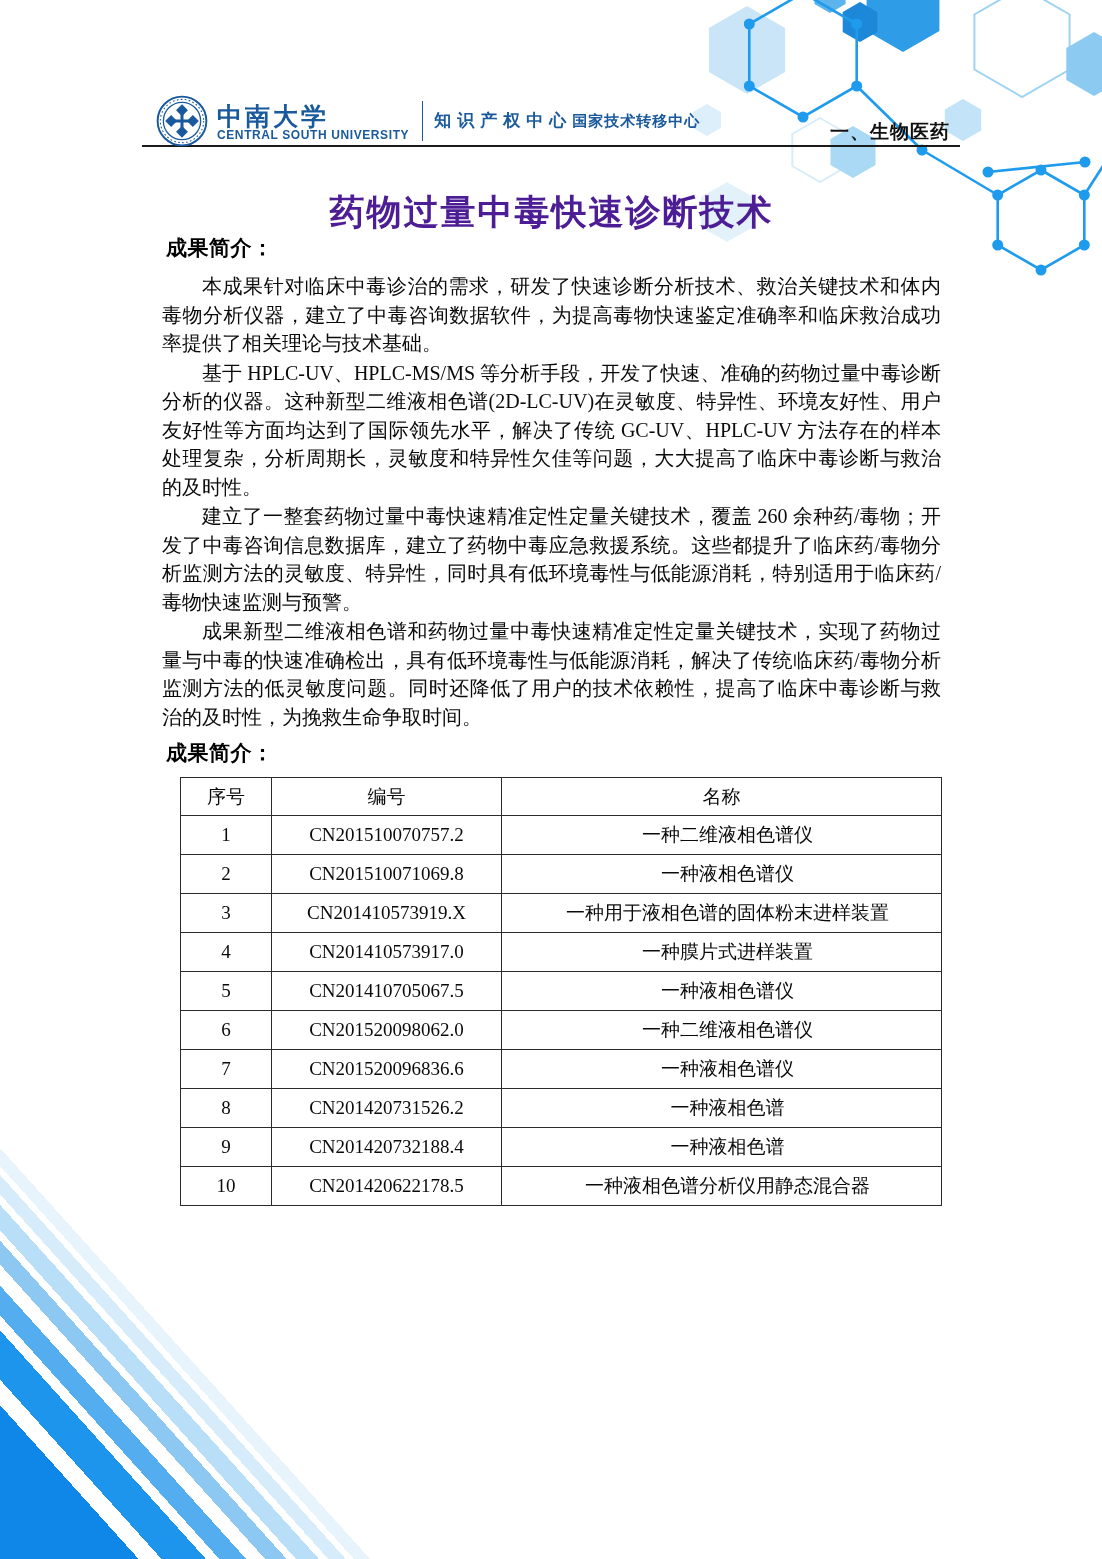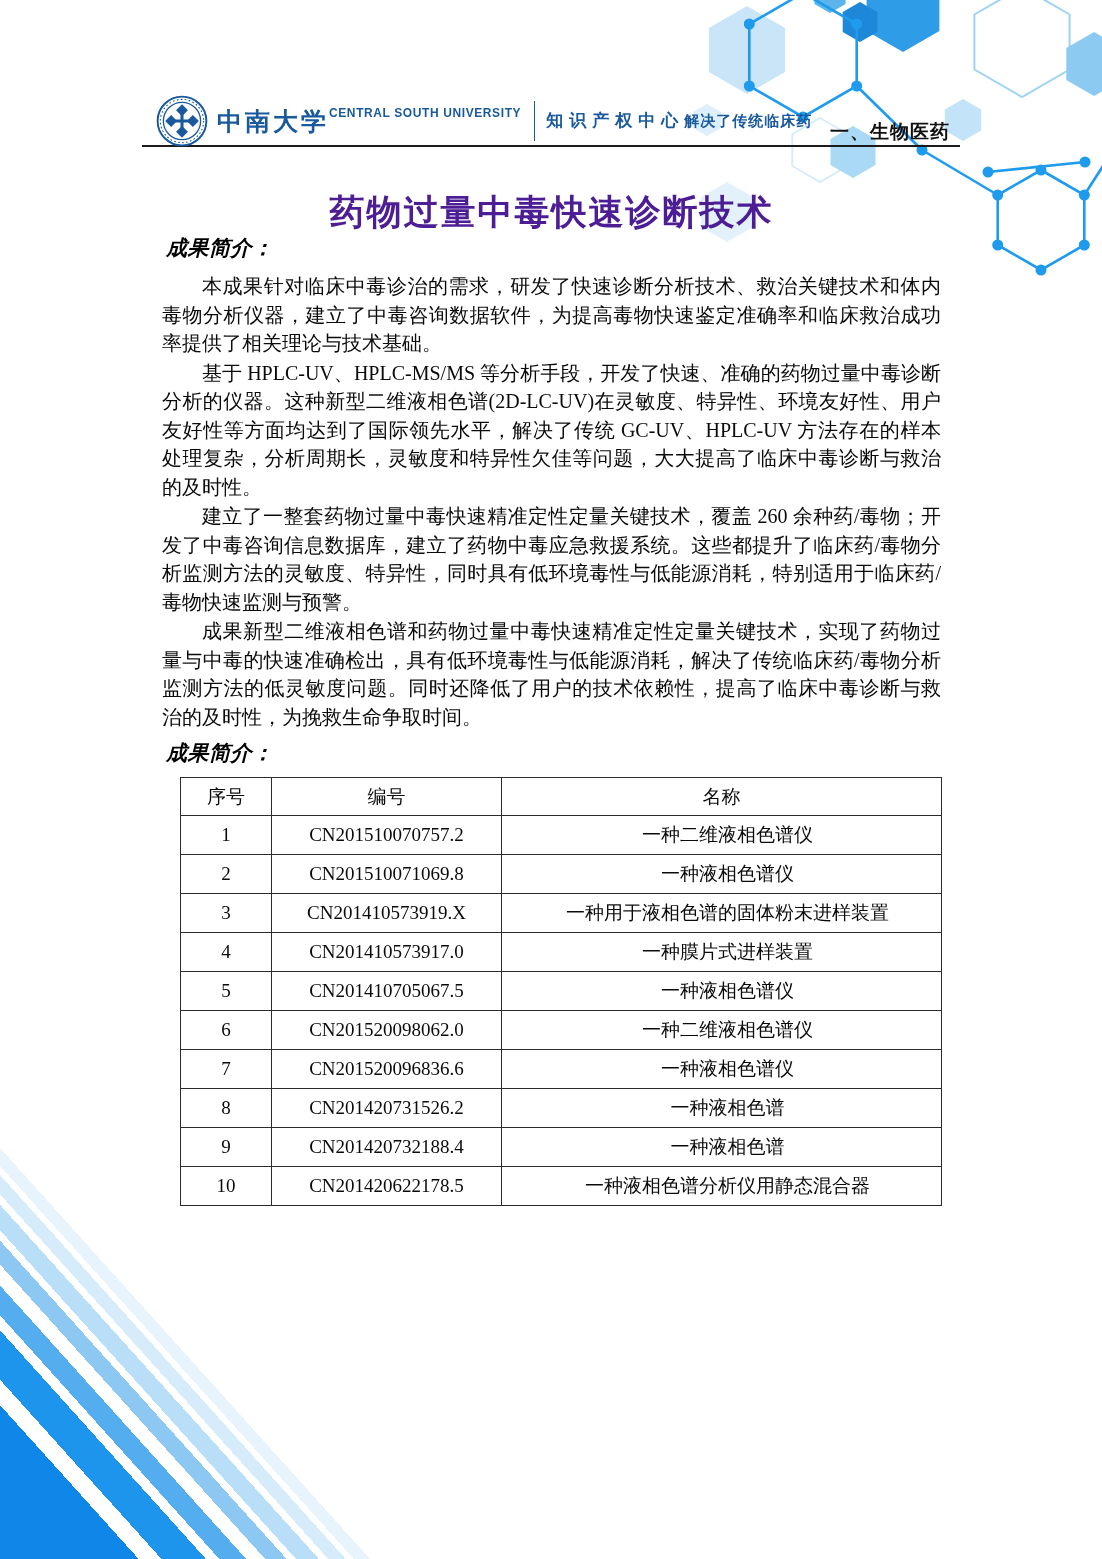--- a/index.html
+++ b/index.html
@@ -32,21 +32,21 @@
       #d6ecfa 244px, #d6ecfa 257px,
       #ffffff 257px, #ffffff 263px,
       #e8f4fc 263px, #e8f4fc 275px,
       rgba(255,255,255,0) 275px);
   }
 
   
   .header-rule { position: absolute; top: 145px; left: 142px; width: 818px; border-top: 2px solid #1a1a1a; }
   .logo-row { position: absolute; left: 156px; top: 95px; display: flex; align-items: center; }
   .seal { width: 52px; height: 52px; flex: 0 0 auto; }
-  .uni-names { margin-left: 9px; display: flex; flex-direction: row; justify-content: center; }
+  .uni-names { margin-left: 9px; display: flex; flex-direction: column; justify-content: center; }
   .uni-zh {
     font-family: "Liberation Serif", "DejaVu Serif", serif;
     font-size: 25px; font-weight: bold; color: #19599c; letter-spacing: 3px; line-height: 27px; white-space: nowrap;
   }
   .uni-en {
     font-family: "Liberation Sans", "DejaVu Sans", sans-serif;
     font-size: 12px; font-weight: bold; color: #19599c; letter-spacing: 0.6px; line-height: 10px; white-space: nowrap;
   }
   .hdr-divider { width: 1px; height: 40px; background: #19599c; margin: 0 11px 0 13px; }
   .center-names { display: flex; flex-direction: row; justify-content: center; }
@@ -68,21 +68,21 @@
   .doc-title {
     position: absolute; top: 166px; left: 162px; width: 779px;
     text-align: center;
     font-family: "Liberation Sans", "DejaVu Sans", sans-serif;
     font-size: 35px; font-weight: bold; letter-spacing: 2px; color: #4c1d95;
   }
   .content { position: absolute; left: 162px; top: 230px; width: 779px; }
   .section-heading {
     font-family: "Liberation Sans", "DejaVu Sans", sans-serif;
     font-size: 21px; font-weight: bold; color: #000;
-    line-height: 28px; margin: 4px 0 10px 4px; letter-spacing: 0.5px; font-style: italic;
+    line-height: 28px; margin: 4px 0 10px 4px; letter-spacing: 0.5px;
   }
   .section-heading.sp { margin-top: 8px; }
   .content p {
     margin: 1px 0;
     font-size: 20px; line-height: 28.5px;
     text-align: justify; text-indent: 2em;
     color: #0a0a0a;
   }
 
   
@@ -162,21 +162,21 @@
         <rect x="14" y="22.6" width="20" height="2.8" rx="1.2"></rect>
       </g>
     </svg>
     <div class="uni-names">
       <div class="uni-zh">中南大学</div>
       <div class="uni-en">CENTRAL SOUTH UNIVERSITY</div>
     </div>
     <div class="hdr-divider"></div>
     <div class="center-names">
       <div class="center-line1">知识产权中心</div>
-      <div class="center-line2">解决了传统临床药</div>
+      <div class="center-line2">国家技术转移中心</div>
     </div>
   </div>
   <div class="category-label">一、生物医药</div>
 
   <h1 class="doc-title">药物过量中毒快速诊断技术</h1>
 
   <div class="content">
     <h2 class="section-heading">成果简介：</h2>
     <div>
   <p>本成果针对临床中毒诊治的需求，研发了快速诊断分析技术、救治关键技术和体内毒物分析仪器，建立了中毒咨询数据软件，为提高毒物快速鉴定准确率和临床救治成功率提供了相关理论与技术基础。</p>

